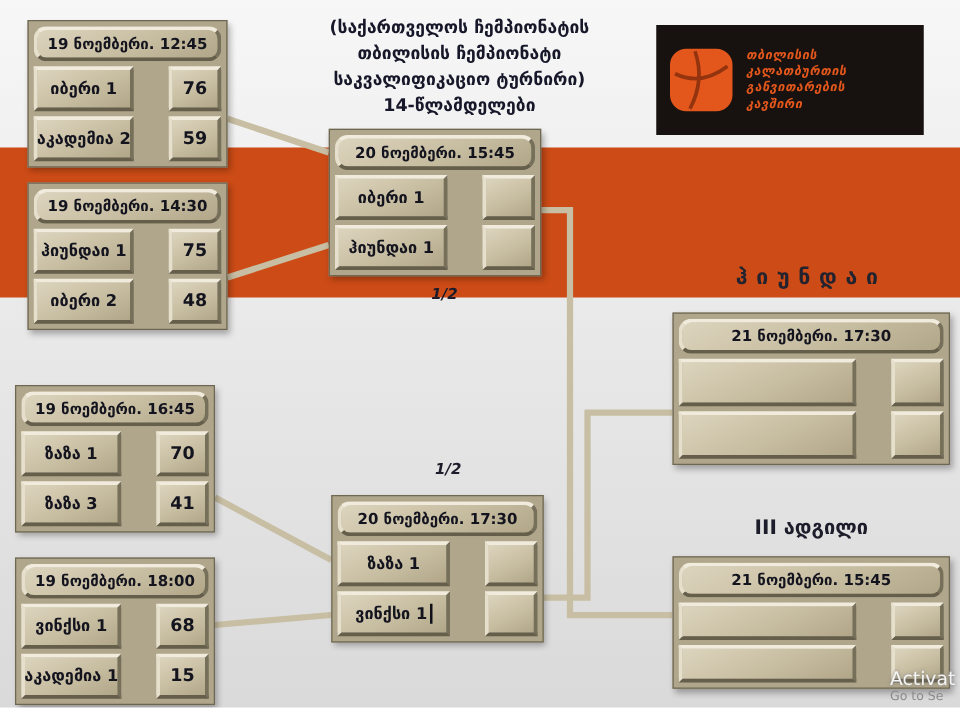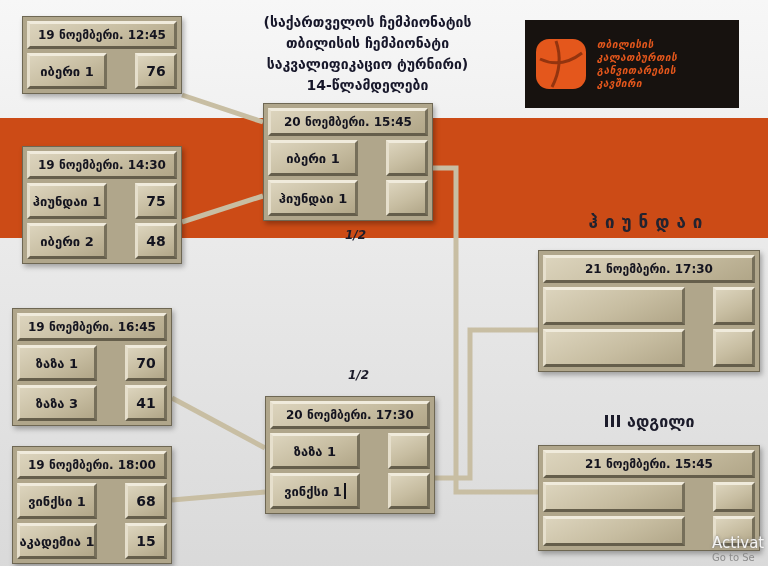--- a/index.html
+++ b/index.html
@@ -23,21 +23,21 @@
     position:absolute;z-index:2;display:flex;flex-direction:column;gap:4px;
     background:#b0a68b;border:1px solid #6e6753;padding:4px;box-sizing:border-box;
     box-shadow:2px 3px 5px rgba(0,0,0,.30);
   }
   .cell{
     background:linear-gradient(155deg,#dcd4bd 0%,#c7bda1 55%,#b1a688 100%);
     border:3px solid;border-color:#f0ebdc #766f5a #655e4b #e6dfcc;
     display:flex;align-items:center;justify-content:center;
     font-weight:bold;color:#14141f;box-sizing:border-box;overflow:hidden;white-space:nowrap;
   }
-  .header{height:28px;font-size:12px;}
+  .header{height:28px;font-size:12px;border-radius:10px;}
   .row{display:flex;gap:18px;}
   .row .cell{height:36px;}
   .name{flex:1;font-size:13px;}
   .score{flex:0 0 42px;font-size:14px;margin-left:10px;}
   .match.final .row .cell{height:38px;}
   .match.third .row .cell{height:30px;}
   .half-label{position:absolute;z-index:2;font-size:12px;font-weight:bold;font-style:italic;color:#1c1c2b;}
   .final-heading{
     position:absolute;left:538px;top:212px;width:222px;z-index:2;text-align:center;
     font-size:17px;font-weight:bold;letter-spacing:7px;color:#23232f;
@@ -88,20 +88,24 @@
       <div>კავშირი</div>
     </div>
   </div>
 
   <div class="match" style="left:22px;top:16px;width:160px">
     <div class="cell header">19 ნოემბერი. 12:45</div>
     <div class="row">
       <div class="cell name">იბერი 1</div>
       <div class="cell score">76</div>
     </div>
+    <div class="row">
+      <div class="cell name">აკადემია 2</div>
+      <div class="cell score">59</div>
+    </div>
   </div>
 
   <div class="match" style="left:22px;top:146px;width:160px">
     <div class="cell header">19 ნოემბერი. 14:30</div>
     <div class="row">
       <div class="cell name">ჰიუნდაი 1</div>
       <div class="cell score">75</div>
     </div>
     <div class="row">
       <div class="cell name">იბერი 2</div>

